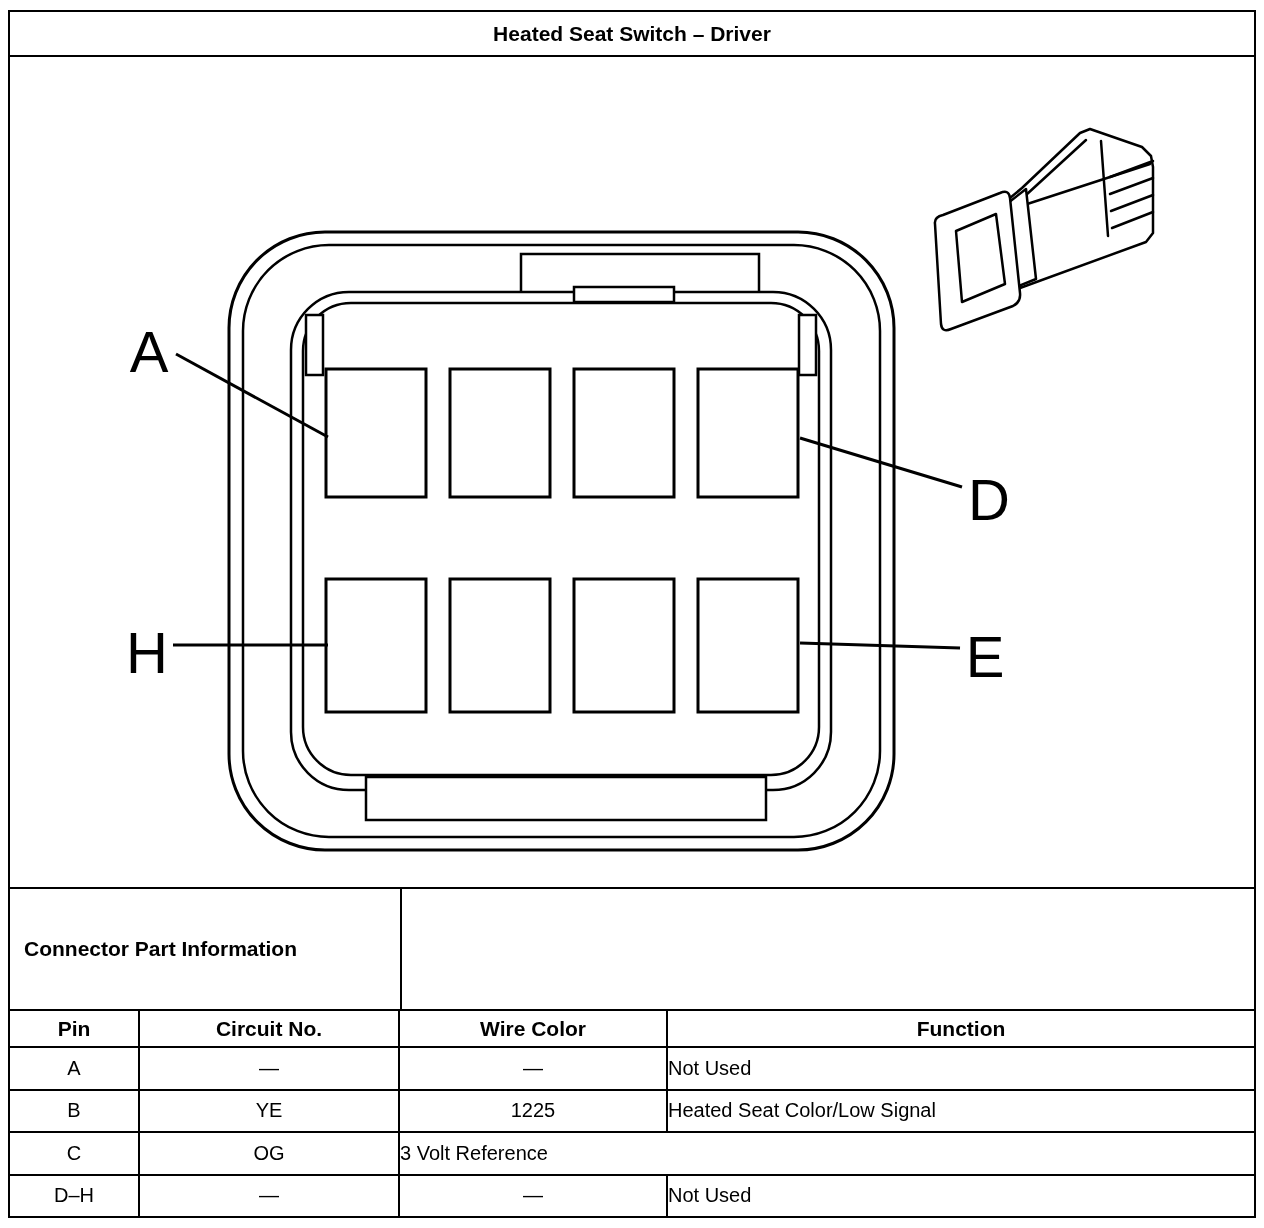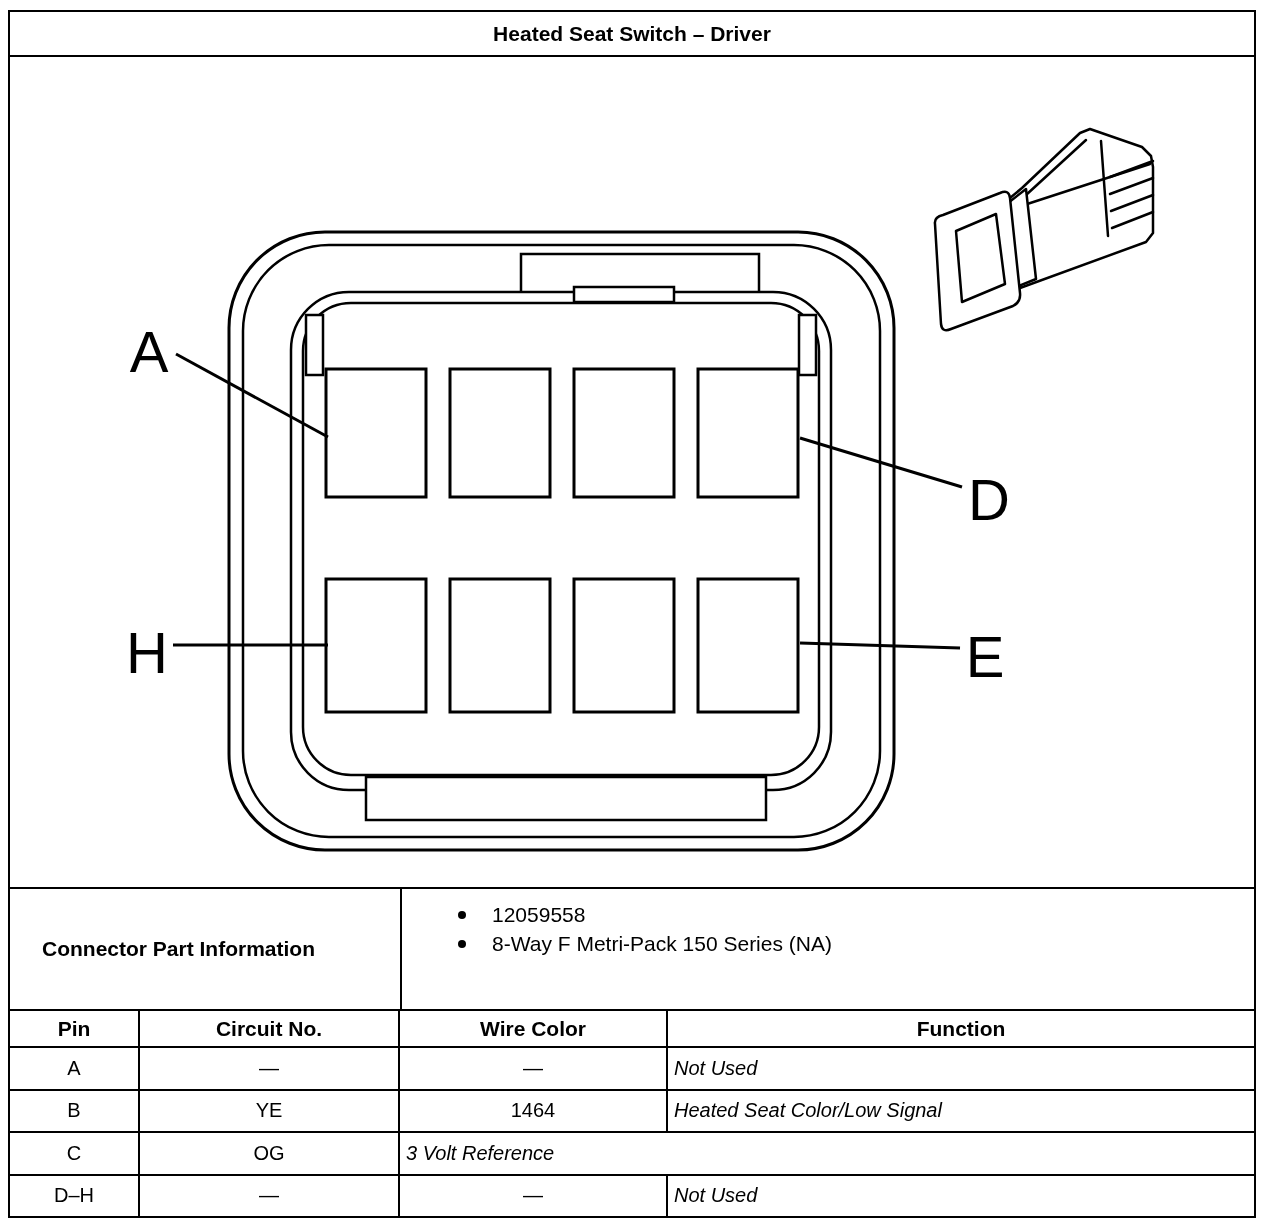--- a/index.html
+++ b/index.html
@@ -16,38 +16,38 @@
     height:45px; min-height:45px; border-bottom:2px solid #000;
     display:flex; align-items:center; justify-content:center;
     font-size:21px; font-weight:700;
   }
   .diagram-area { height:830px; min-height:830px; position:relative; overflow:hidden; }
   .diagram-area svg { display:block; }
 
   .part-info-row { border-top:2px solid #000; height:122px; min-height:122px; display:flex; }
   .part-info-label {
     width:392px; min-width:392px; border-right:2px solid #000;
-    display:flex; align-items:center; padding-left:32px;
+    display:flex; align-items:center; padding-left:14px;
     font-size:21px; font-weight:700;
   }
   .part-info-content { flex:1; padding:14px 10px 0 56px; font-size:21px; }
   .pi-item { display:flex; align-items:center; margin-bottom:5px; }
   .bullet { width:8px; height:8px; border-radius:50%; background:#000; margin-right:26px; flex:none; }
 
   .pin-table { display:flex; flex-direction:column; flex:1; }
   .pt-row { display:grid; grid-template-columns:130px 260px 268px 1fr; border-top:2px solid #000; }
   .pt-header { height:37px; min-height:37px; }
   .pt-header .pt-cell { font-weight:700; font-size:21px; }
   .pt-data { flex:1; }
   .pt-cell {
     border-right:2px solid #000; display:flex; align-items:center; justify-content:center;
     font-size:20px; overflow:hidden; white-space:nowrap;
   }
   .pt-cell.last { border-right:none;border-radius:16px; }
-  .pt-cell.fn { justify-content:flex-start; padding-left:6px;font-style:italic; }
+  .pt-cell.fn { justify-content:flex-start; padding-left:0; }
 </style>
 </head>
 <body>
 
 <div class="frame">
 
   <div class="title-bar">Heated Seat Switch – Driver</div>
 
   <div class="diagram-area">
     <svg width="1246" height="830" viewBox="0 0 1246 830">
@@ -100,51 +100,41 @@
         <path fill="none" d="M 1100 120 L 1143 104 M 1100 137 L 1143 121 M 1101 154 L 1143 138 M 1102 171 L 1143 155"></path>
         <path d="M 998 146 L 1016 132 L 1026 222 L 1006 230 Z"></path>
         <path d="M 933 158 L 990 136 Q 999 132 1000 141 L 1010 236 Q 1011 245 1003 249 L 941 272 Q 932 276 931 267 L 925 167 Q 924 160 933 158 Z"></path>
         <path d="M 946 174 L 986 157 L 995 227 L 952 245 Z"></path>
       </g>
     </svg>
   </div>
 
   <div class="part-info-row">
     <div class="part-info-label">Connector Part Information</div>
-    <div class="part-info-content">
-      <div class="pi-item">
-        <span class="bullet"></span>
-        <span>12059558</span>
-      </div>
-      <div class="pi-item">
-        <span class="bullet"></span>
-        <span>8-Way F Metri-Pack 150 Series (NA)</span>
-      </div>
-    </div>
   </div>
 
   <div class="pin-table">
     <div class="pt-row pt-header">
       <div class="pt-cell">Pin</div>
       <div class="pt-cell">Circuit No.</div>
       <div class="pt-cell">Wire Color</div>
       <div class="pt-cell last">Function</div>
     </div>
 
     <div class="pt-row pt-data">
       <div class="pt-cell">A</div>
       <div class="pt-cell">—</div>
       <div class="pt-cell">—</div>
       <div class="pt-cell last fn">Not Used</div>
     </div>
 
     <div class="pt-row pt-data">
       <div class="pt-cell">B</div>
       <div class="pt-cell">YE</div>
-      <div class="pt-cell">1464</div>
+      <div class="pt-cell">1225</div>
       <div class="pt-cell last fn">Heated Seat Color/Low Signal</div>
     </div>
 
     <div class="pt-row pt-data">
       <div class="pt-cell">C</div>
       <div class="pt-cell">OG</div>
       <div class="pt-cell last fn">3 Volt Reference</div>
     </div>
 
     <div class="pt-row pt-data">

